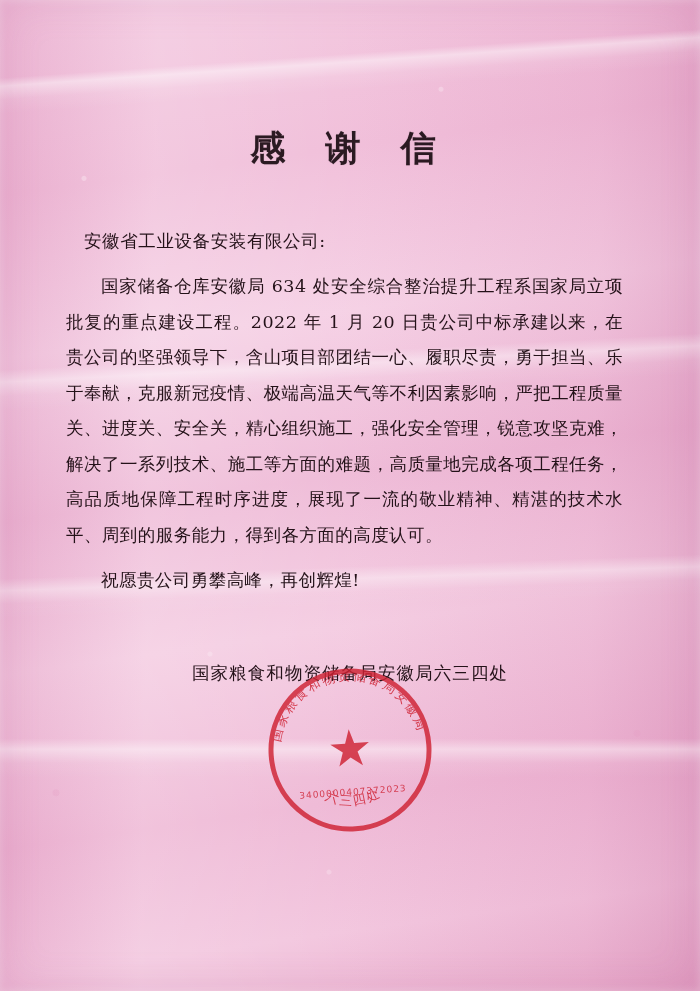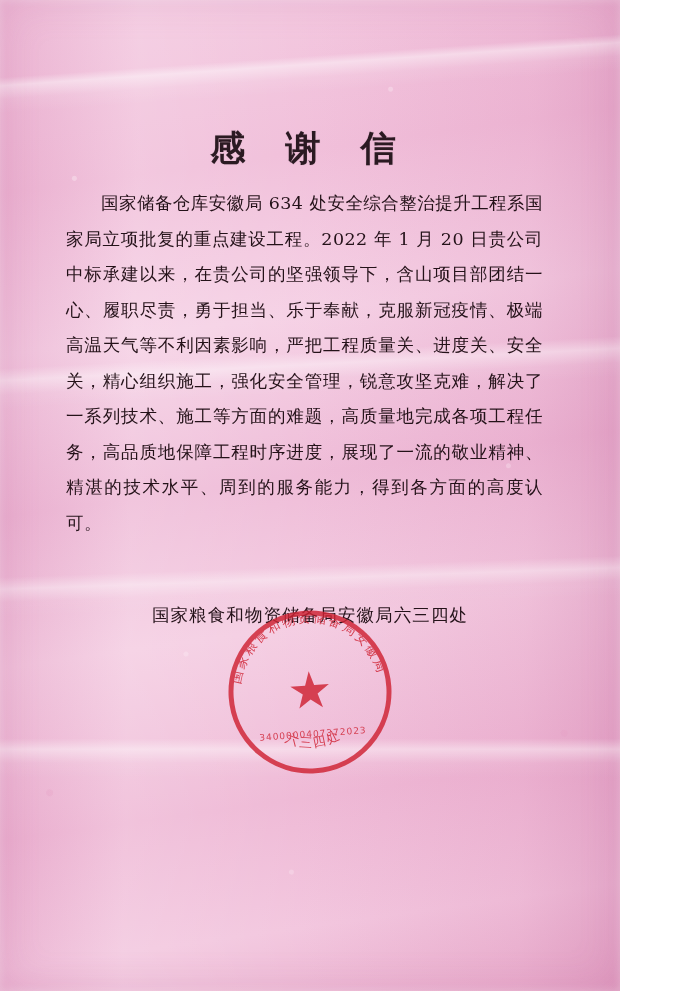--- a/index.html
+++ b/index.html
@@ -10,21 +10,21 @@
   body {
     width: 700px;
     height: 991px;
     overflow: hidden;
     font-family: "DejaVu Serif", "Liberation Serif", serif;
   }
 
   
   #paper {
     position: relative;
-    width: 620px;
+    width: 700px;
     height: 991px;
     background:
       
       linear-gradient(176deg, rgba(255,255,255,0.00) 0%, rgba(255,255,255,0.00) 7.5%, rgba(255,255,255,0.45) 8.3%, rgba(255,255,255,0.10) 9.6%, rgba(255,255,255,0.00) 11%),
       linear-gradient(177deg, rgba(255,255,255,0.00) 0%, rgba(255,255,255,0.00) 36%, rgba(255,255,255,0.40) 37.2%, rgba(255,255,255,0.08) 38.6%, rgba(255,255,255,0.00) 40%),
       linear-gradient(178deg, rgba(255,255,255,0.00) 0%, rgba(255,255,255,0.00) 57%, rgba(255,255,255,0.38) 58.2%, rgba(255,255,255,0.06) 59.5%, rgba(255,255,255,0.00) 61%),
       linear-gradient(180deg, rgba(255,255,255,0.00) 0%, rgba(255,255,255,0.00) 74.5%, rgba(255,255,255,0.42) 75.6%, rgba(255,255,255,0.08) 77%, rgba(255,255,255,0.00) 78.5%),
       
       linear-gradient(91deg, rgba(208,120,170,0.22) 0%, rgba(255,255,255,0.18) 22%, rgba(255,255,255,0.05) 50%, rgba(214,130,176,0.16) 84%, rgba(196,104,156,0.30) 100%),
       
@@ -143,24 +143,26 @@
 </style>
 </head>
 <body>
 
 <div id="paper">
 
   <div class="content">
 
     <h1 class="letter-title">感 谢 信</h1>
 
+    <div class="salutation">安徽省工业设备安装有限公司:</div>
 
     <p class="para">国家储备仓库安徽局 634 处安全综合整治提升工程系国家局立项批复的重点建设工程。2022 年 1 月 20 日贵公司中标承建以来，在贵公司的坚强领导下，含山项目部团结一心、履职尽责，勇于担当、乐于奉献，克服新冠疫情、极端高温天气等不利因素影响，严把工程质量关、进度关、安全关，精心组织施工，强化安全管理，锐意攻坚克难，解决了一系列技术、施工等方面的难题，高质量地完成各项工程任务，高品质地保障工程时序进度，展现了一流的敬业精神、精湛的技术水平、周到的服务能力，得到各方面的高度认可。</p>
 
 
+    <p class="para tight">祝愿贵公司勇攀高峰，再创辉煌!</p>
 
     <div class="sign-block">
 
       <div class="sign-org">国家粮食和物资储备局安徽局六三四处</div>
 
 
       <div class="seal">
         <svg viewBox="0 0 190 190" xmlns="http://www.w3.org/2000/svg">
           <defs>
             <path id="arcTop" d="M 25,95 A 70,70 0 0 1 165,95" fill="none"></path>

